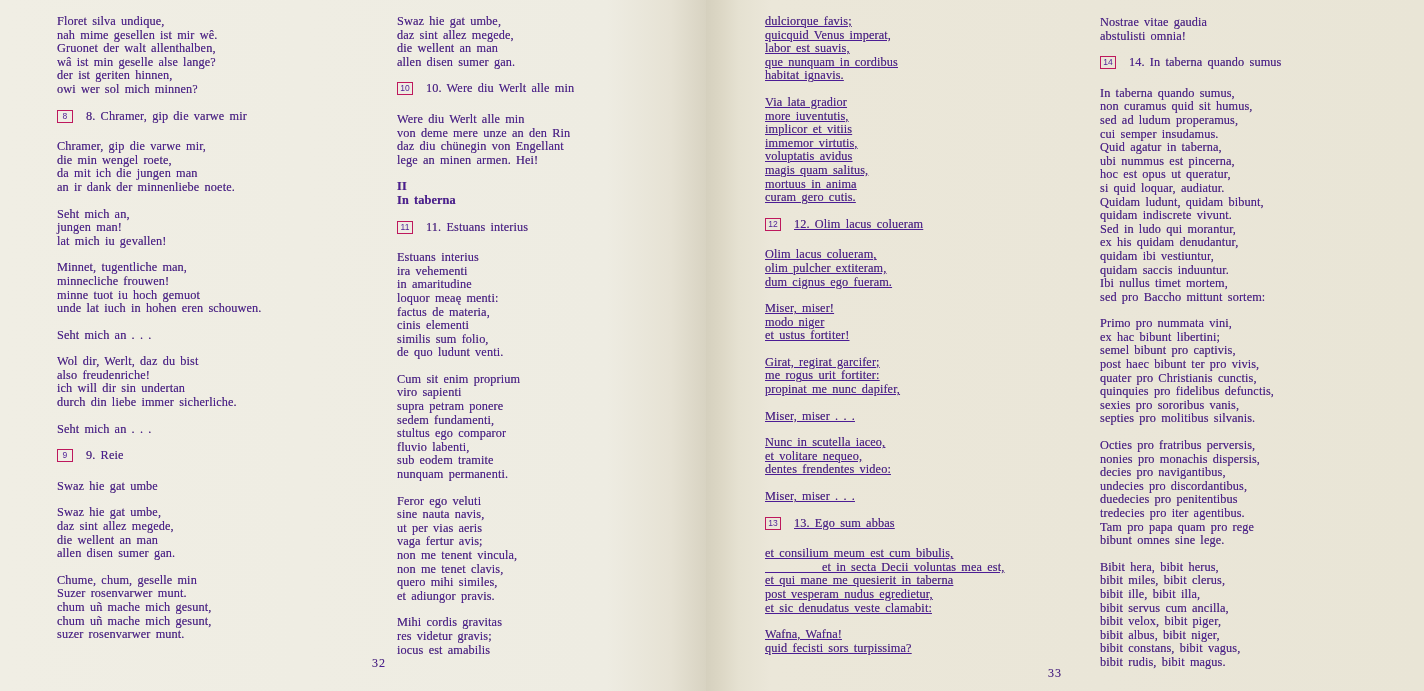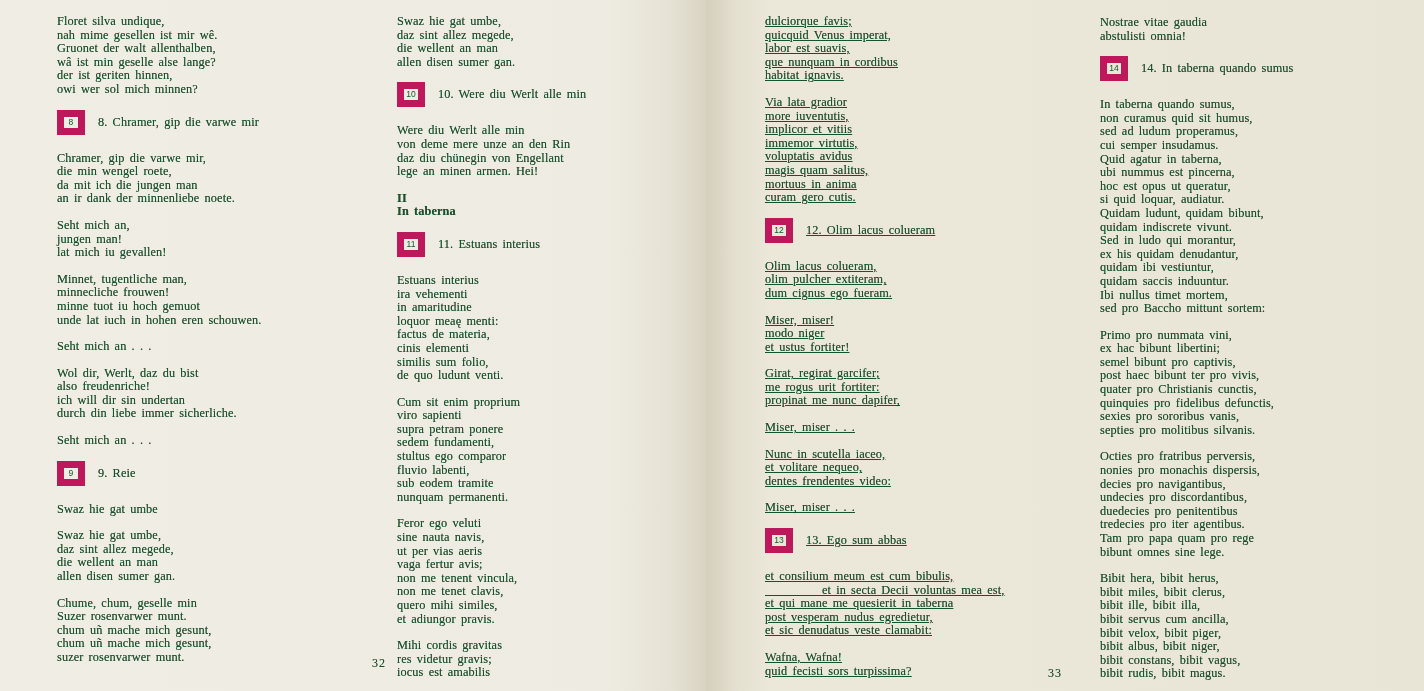--- a/index.html
+++ b/index.html
@@ -3,21 +3,21 @@
 <meta charset="utf-8">
 <style>
   html,body{margin:0;padding:0;}
   body{
     width:1424px;height:691px;overflow:hidden;
     background:#b8b4a6;
     font-family:"Liberation Serif","DejaVu Serif",serif;
   }
   .page-spread{
     position:relative;width:1316px;height:691px;
-    color:#14532d;
+    color:#4c1d95;
   }
   .page{position:absolute;top:0;height:691px;}
   .page-left{
     left:0;width:706px;
     background:linear-gradient(to right,#f0eee4 0%,#eeece2 86%,#e6e2d4 95%,#d8d3c2 100%);
   }
   .page-right{
     left:706px;width:718px;
     background:linear-gradient(to right,#d5d0be 0%,#dcd7c5 2%,#e5e1d1 4.5%,#ebe7d9 9%,#eae6d8 55%,#e9e5d6 100%);
   }
@@ -30,21 +30,21 @@
   .col-1{left:57px;top:15px;width:320px;}
   .col-2{left:397px;top:15px;width:312px;}
   .col-3{left:765px;top:15px;width:430px;text-decoration:underline;}
   .col-4{left:1100px;top:16px;width:322px;}
   .block{margin:0 0 13px 0;}
   .heading{margin:0 0 17px 0;white-space:nowrap;}
   .section{font-weight:bold;}
   .line{white-space:pre-wrap;}
   .numbox{
     display:inline-block;min-width:12px;height:11px;
-    border:7px solid #be185d;
+    border:1px solid #be185d;
     font-family:"Liberation Sans","DejaVu Sans",sans-serif;
     font-size:8.5px;line-height:11px;text-align:center;
     padding:0 1px;margin-right:13px;vertical-align:1px;
     text-shadow:none;
   }
   .songtitle{white-space:nowrap;}
   .pagenum{
     position:absolute;font-size:12px;letter-spacing:1px;
     text-shadow:0 0 0.5px rgba(45,40,30,0.55);
   }

